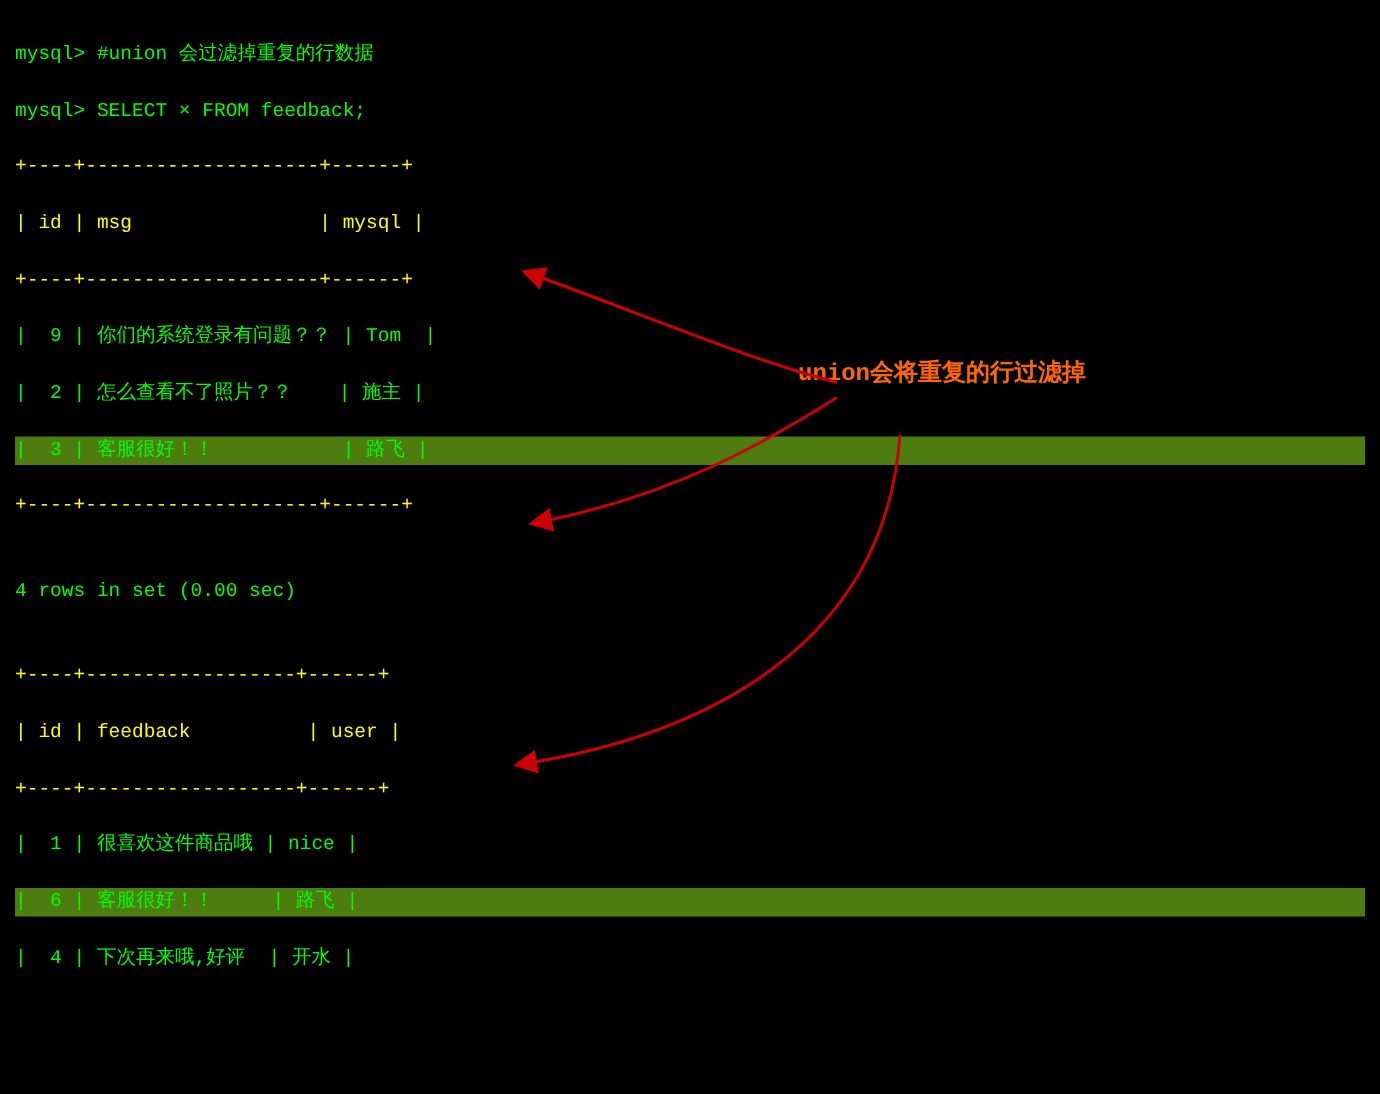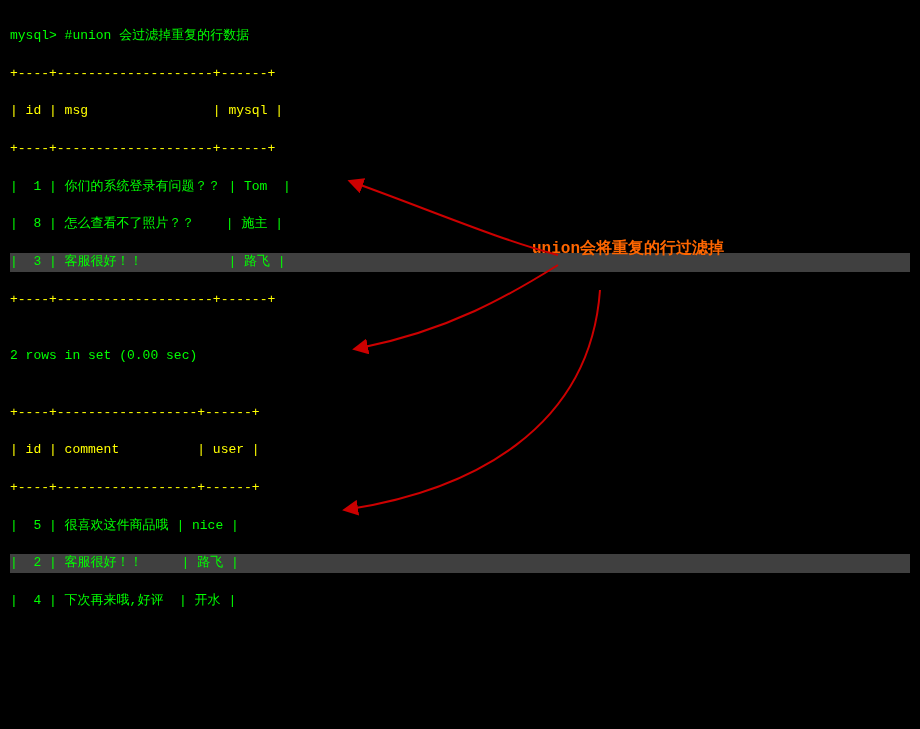--- a/index.html
+++ b/index.html
@@ -26,42 +26,43 @@
       font-size: 16px;
       font-weight: bold;
       position: absolute;
       top: 238px;
       left: 532px;
     }
     .line { display: block; }
     .yellow { color: #ffff00; }
     .green { color: #00ff00; text-align: right; }
     
-    .hl-luffy { background-color: #404040; }
+    .hl-luffy { background-color: #4d7c0f; }
   </style>
 </head>
 <body>
 
 <div class="terminal-content">
 <span class="line"><span class="green">mysql&gt; #union 会过滤掉重复的行数据</span></span>
+<span class="line"><span class="green">mysql&gt; SELECT × FROM feedback;</span></span>
 <span class="line"><span class="yellow">+----+--------------------+------+</span></span>
 <span class="line"><span class="yellow">| id | msg                | mysql |</span></span>
 <span class="line"><span class="yellow">+----+--------------------+------+</span></span>
-<span class="line"><span class="green">|  1 | 你们的系统登录有问题？？ | Tom  |</span></span>
-<span class="line"><span class="green">|  8 | 怎么查看不了照片？？    | 施主 |</span></span>
+<span class="line"><span class="green">|  9 | 你们的系统登录有问题？？ | Tom  |</span></span>
+<span class="line"><span class="green">|  2 | 怎么查看不了照片？？    | 施主 |</span></span>
 <span class="line hl-luffy"><span class="green">|  3 | 客服很好！！           | 路飞 |</span></span>
 <span class="line"><span class="yellow">+----+--------------------+------+</span></span>
 <span class="line"></span>
-<span class="line"><span class="green">2 rows in set (0.00 sec)</span></span>
+<span class="line"><span class="green">4 rows in set (0.00 sec)</span></span>
 <span class="line"></span>
 <span class="line"><span class="yellow">+----+------------------+------+</span></span>
-<span class="line"><span class="yellow">| id | comment          | user |</span></span>
+<span class="line"><span class="yellow">| id | feedback          | user |</span></span>
 <span class="line"><span class="yellow">+----+------------------+------+</span></span>
-<span class="line"><span class="green">|  5 | 很喜欢这件商品哦 | nice |</span></span>
-<span class="line hl-luffy"><span class="green">|  2 | 客服很好！！     | 路飞 |</span></span>
+<span class="line"><span class="green">|  1 | 很喜欢这件商品哦 | nice |</span></span>
+<span class="line hl-luffy"><span class="green">|  6 | 客服很好！！     | 路飞 |</span></span>
 <span class="line"><span class="green">|  4 | 下次再来哦,好评  | 开水 |</span></span>
 
 <span class="line"></span>
 
 <span class="line"></span>
 
 
 
 
 

